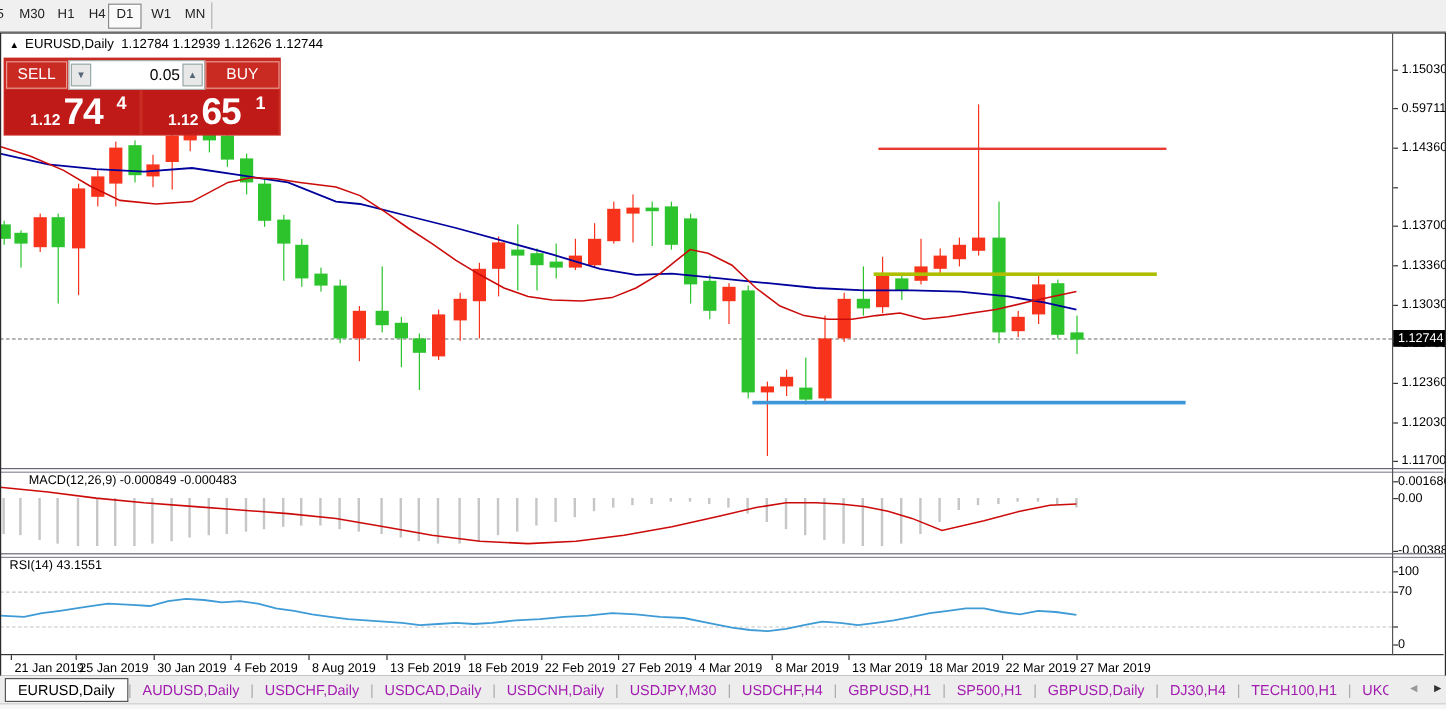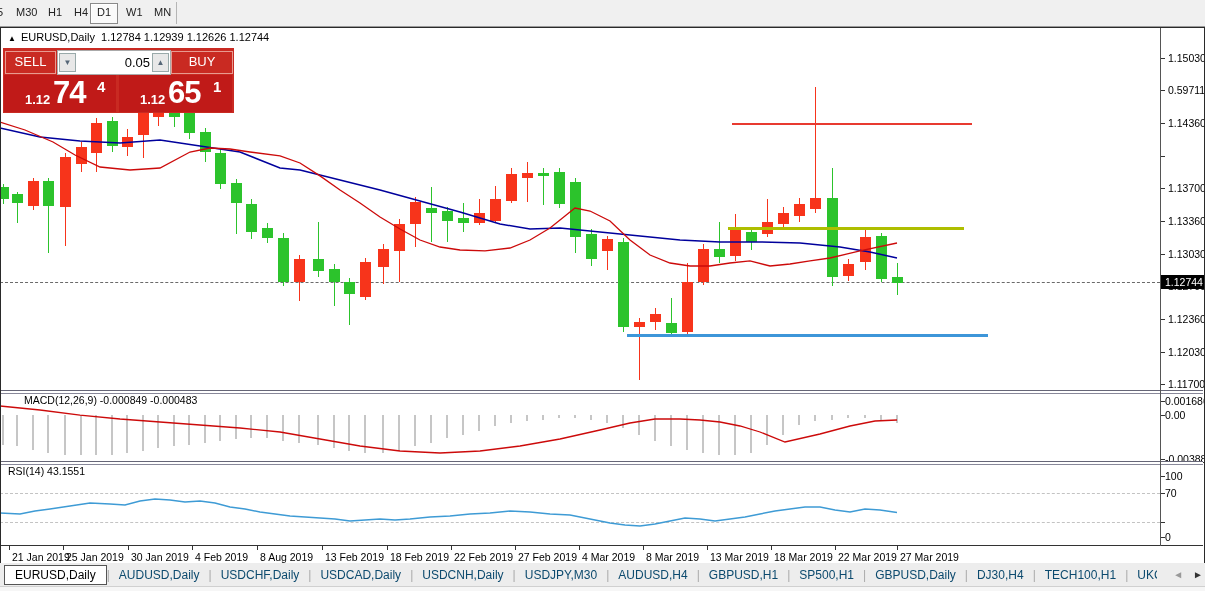--- a/index.html
+++ b/index.html
@@ -44,21 +44,21 @@
   #bid-dash{position:absolute;border-top:1px dashed #6a6a6a;height:0;z-index:2;}
   
   .wick{position:absolute;width:1px;z-index:3;}
   .body{position:absolute;width:11px;z-index:3;}
   .macd-bar{position:absolute;width:2px;background:#c6c6c6;z-index:3;}
   .hline{position:absolute;z-index:4;}
   svg#lines{position:absolute;left:0;top:0;z-index:4;pointer-events:none;}
   
   #tabbar{left:0;top:563px;width:1205px;height:23px;background:#ededed;border-bottom:1px solid #d0d0d0;
           display:flex;align-items:center;overflow:hidden;padding-left:4px;z-index:50;}
-  .tab{font-size:12px;color:#0c4a6e;padding:2px 9px;white-space:nowrap;cursor:default;}
+  .tab{font-size:12px;color:#a21caf;padding:2px 9px;white-space:nowrap;cursor:default;}
   .tab.active{background:#fff;border:1px solid #555;color:#000;padding:2px 10px;}
   .tab-sep{color:#aaa;font-size:12px;}
   #tab-arrows{position:absolute;right:2px;top:565px;width:46px;height:19px;background:#ededed;text-align:right;
               font-size:10px;color:#333;line-height:19px;z-index:55;}
   #tab-arrows .left{color:#999;margin-right:10px;}
   #understrip{left:0;top:587px;width:1205px;height:4px;background:#f6f6f6;}
 </style>
 </head>
 <body>
 
@@ -245,21 +245,21 @@
       <span class="tab">AUDUSD,Daily</span>
       <span class="tab-sep">|</span>
       <span class="tab">USDCHF,Daily</span>
       <span class="tab-sep">|</span>
       <span class="tab">USDCAD,Daily</span>
       <span class="tab-sep">|</span>
       <span class="tab">USDCNH,Daily</span>
       <span class="tab-sep">|</span>
       <span class="tab">USDJPY,M30</span>
       <span class="tab-sep">|</span>
-      <span class="tab">AUDUSD,H4</span>
+      <span class="tab">USDCHF,H4</span>
       <span class="tab-sep">|</span>
       <span class="tab">GBPUSD,H1</span>
       <span class="tab-sep">|</span>
       <span class="tab">SP500,H1</span>
       <span class="tab-sep">|</span>
       <span class="tab">GBPUSD,Daily</span>
       <span class="tab-sep">|</span>
       <span class="tab">DJ30,H4</span>
       <span class="tab-sep">|</span>
       <span class="tab">TECH100,H1</span>

